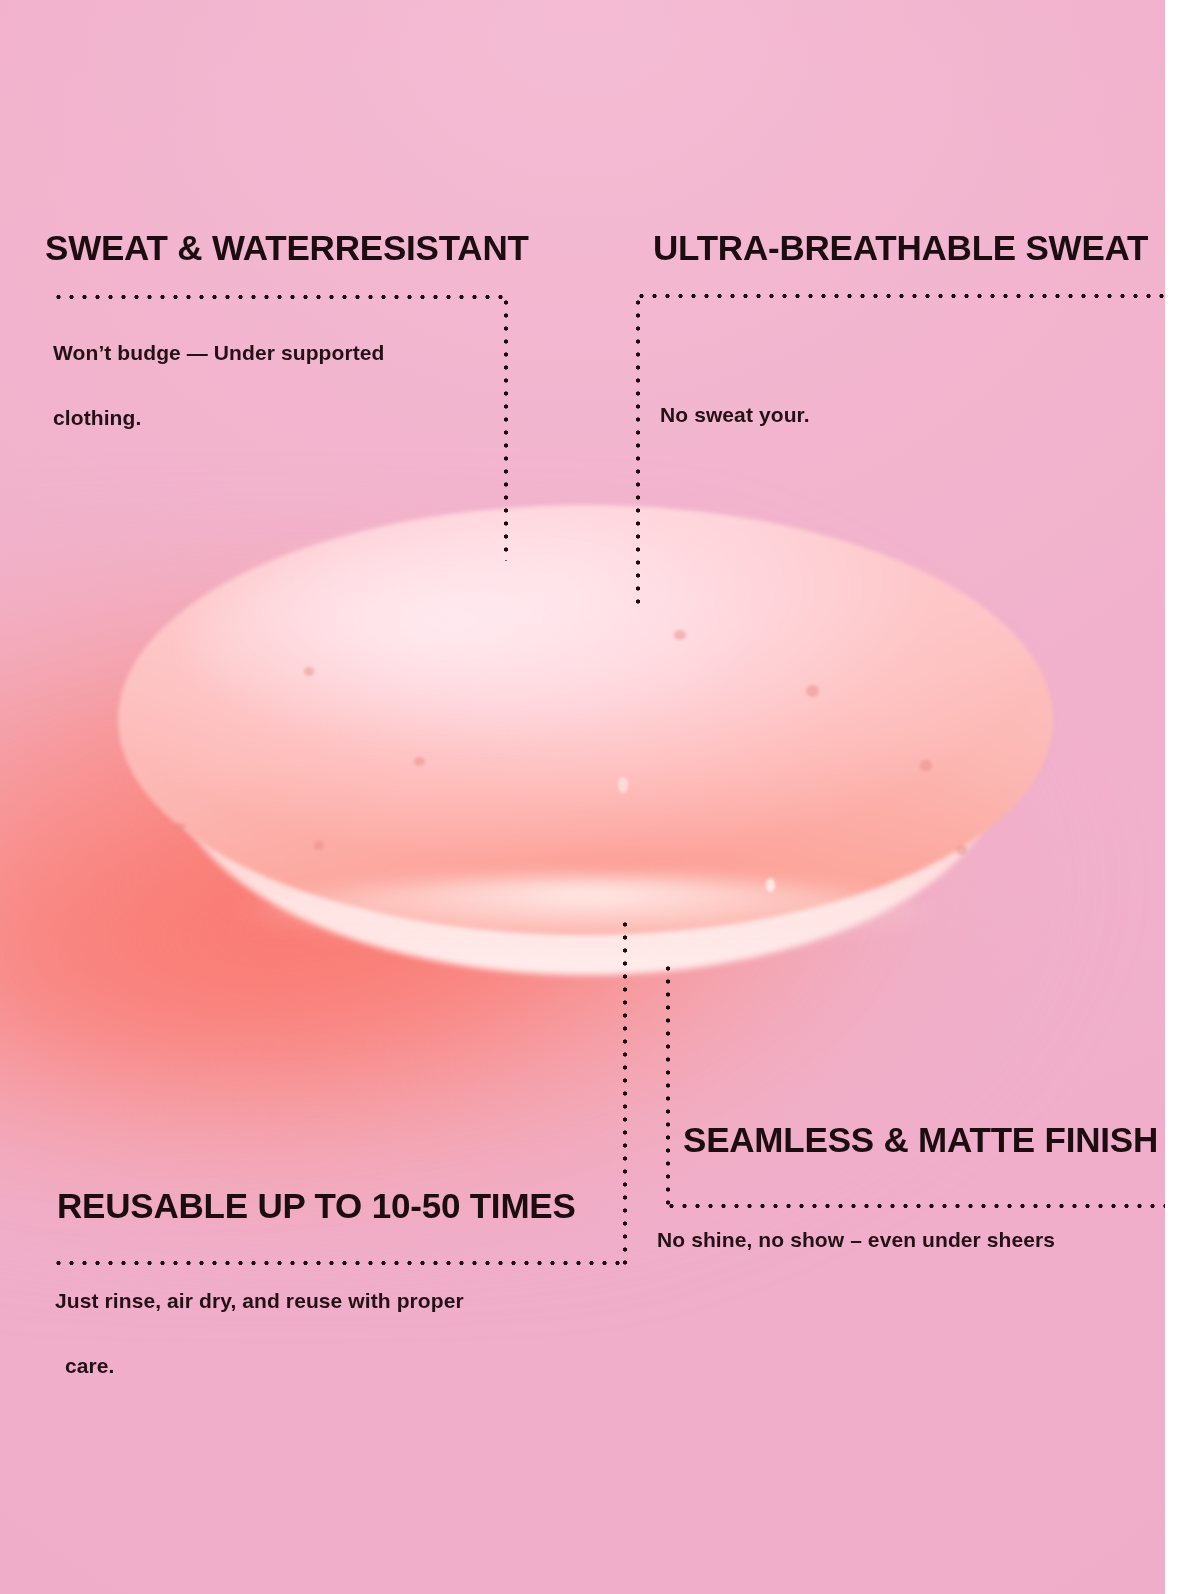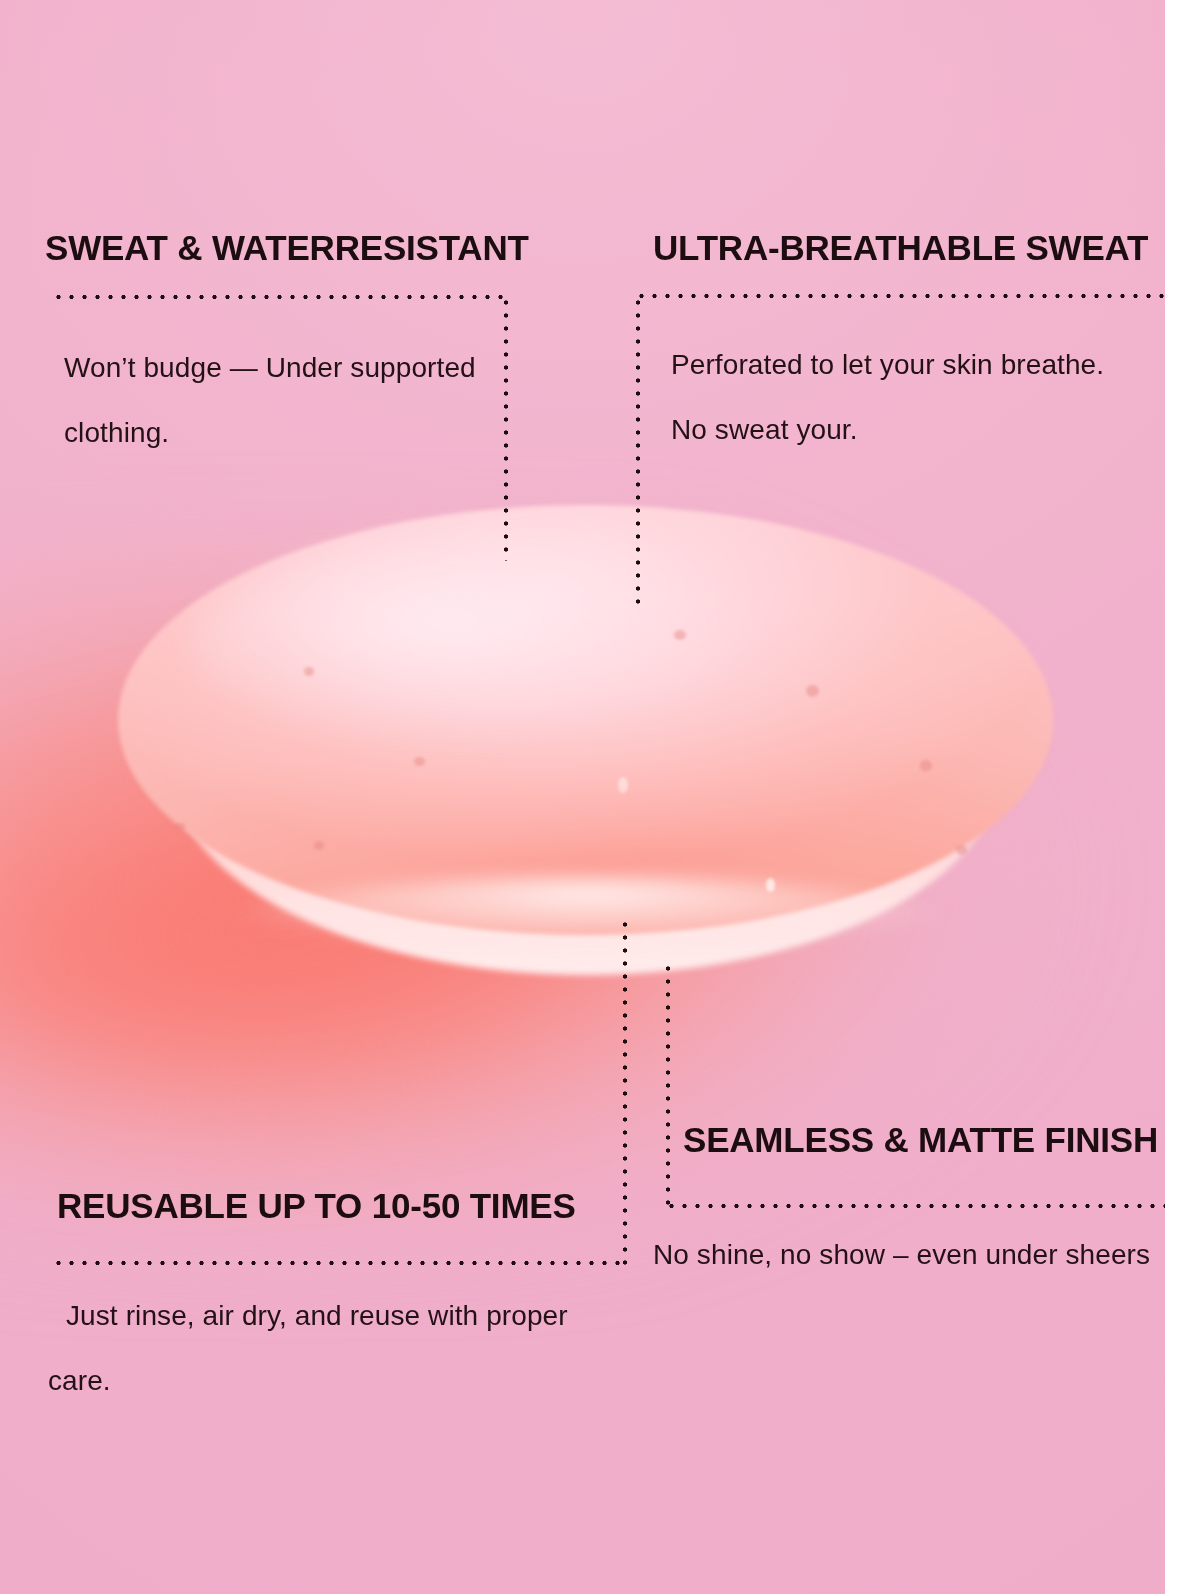--- a/index.html
+++ b/index.html
@@ -159,25 +159,25 @@
     margin: 0;
     color: #1c0d10;
     font-family: "Liberation Sans", sans-serif;
     font-weight: 700;
     font-size: 35px;
     letter-spacing: -0.2px;
     white-space: nowrap;
   }
   .bodyline {
     position: absolute;
-    margin: 11px;
+    margin: 0;
     color: #231115;
     font-family: "Liberation Sans", sans-serif;
-    font-weight: 400;
-    font-size: 28px;
+    font-weight: 700;
+    font-size: 21px;
     letter-spacing: 0.1px;
     white-space: nowrap;
   }
 
   
   .rule-h {
     position: absolute;
     height: 6px;
     background-image: radial-gradient(circle, #1c0d10 0 1.9px, rgba(0,0,0,0) 2.3px);
     background-size: 13px 6px;
@@ -228,33 +228,32 @@
   <div class="rule-v" style="left:503px; top:296px; height:265px;"></div>
 
   <p class="bodyline" style="left:53px; top:341px;">Won’t budge — Under  supported</p>
   <p class="bodyline" style="left:53px; top:406px;">clothing.</p>
 
   <h2 class="headline" style="left:653px; top:228px;">ULTRA-BREATHABLE SWEAT</h2>
 
   <div class="rule-h" style="left:635px; top:293px; width:532px;"></div>
   <div class="rule-v" style="left:635px; top:296px; height:312px;"></div>
 
-  <p class="bodyline" style="left:660px; top:338px;">Perforated to let your skin breathe.</p>
   <p class="bodyline" style="left:660px; top:403px;">No sweat your.</p>
 
   <div class="rule-v" style="left:622px; top:918px; height:348px;"></div>
 
   <h2 class="headline" style="left:57px; top:1186px;text-align:center;">REUSABLE UP TO 10-50 TIMES</h2>
 
   <div class="rule-h" style="left:52px; top:1260px; width:574px;"></div>
 
   <p class="bodyline" style="left:55px; top:1289px;">Just rinse, air dry, and reuse with proper</p>
-  <p class="bodyline" style="left:37px; top:1354px;text-align:right;">care.</p>
+  <p class="bodyline" style="left:65px; top:1354px;text-align:right;">care.</p>
 
   <div class="rule-v" style="left:665px; top:962px; height:246px;"></div>
 
   <h2 class="headline" style="left:683px; top:1120px;">SEAMLESS &amp; MATTE FINISH</h2>
 
   <div class="rule-h" style="left:665px; top:1203px; width:502px;"></div>
 
-  <p class="bodyline" style="left:642px; top:1228px;text-align:right;">No shine, no show – even under sheers</p>
+  <p class="bodyline" style="left:657px; top:1228px;text-align:right;">No shine, no show – even under sheers</p>
 
 </div>
 
 </body></html>

